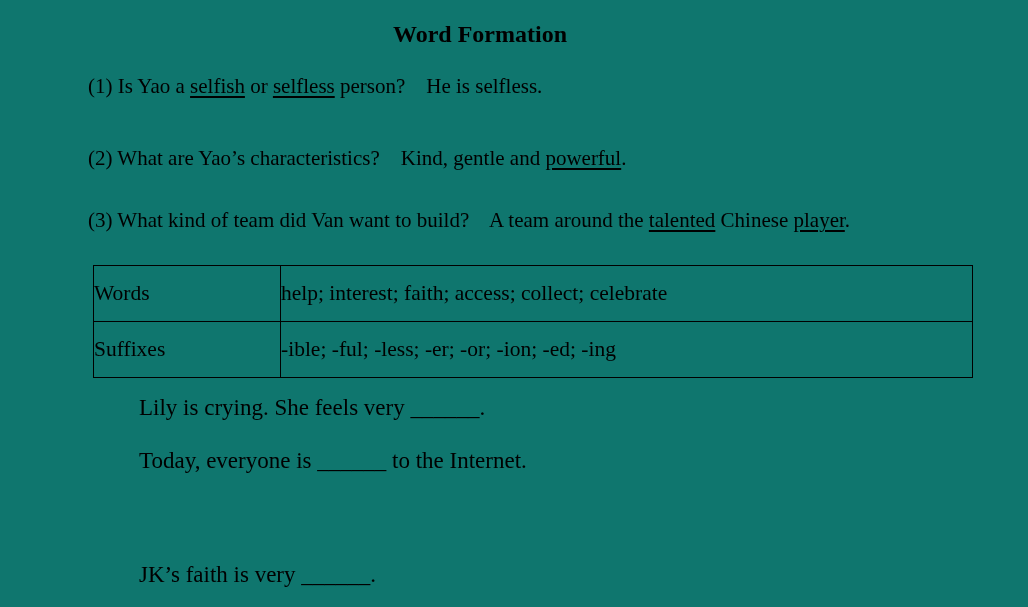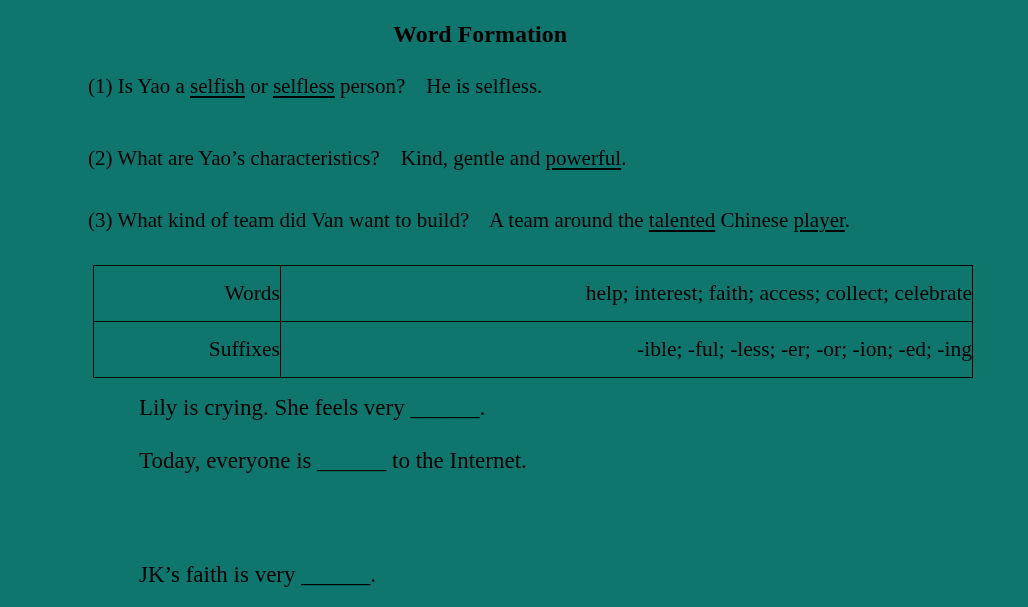--- a/index.html
+++ b/index.html
@@ -38,21 +38,21 @@
     position: absolute;
     left: 93px;
     top: 265px;
     width: 880px;
     border-collapse: collapse;
     table-layout: fixed;
   }
   .wtable td {
     border: 1.5px solid #000000;
     height: 56px;
-    text-align: right;
+    text-align: left;
     vertical-align: middle;
     font-size: 21.5px;
     padding: 0;
   }
   .wtable td.rowhead { width: 187px; }
   .sentence {
     position: absolute;
     left: 139px;
     font-size: 23px;
     line-height: 1.2;

